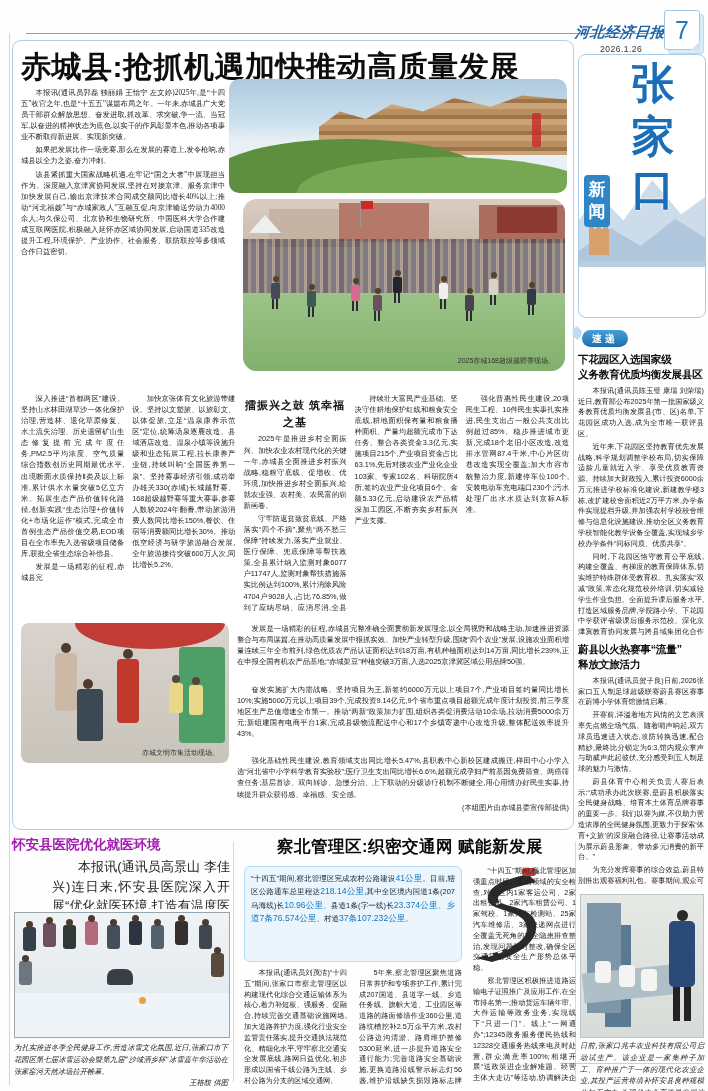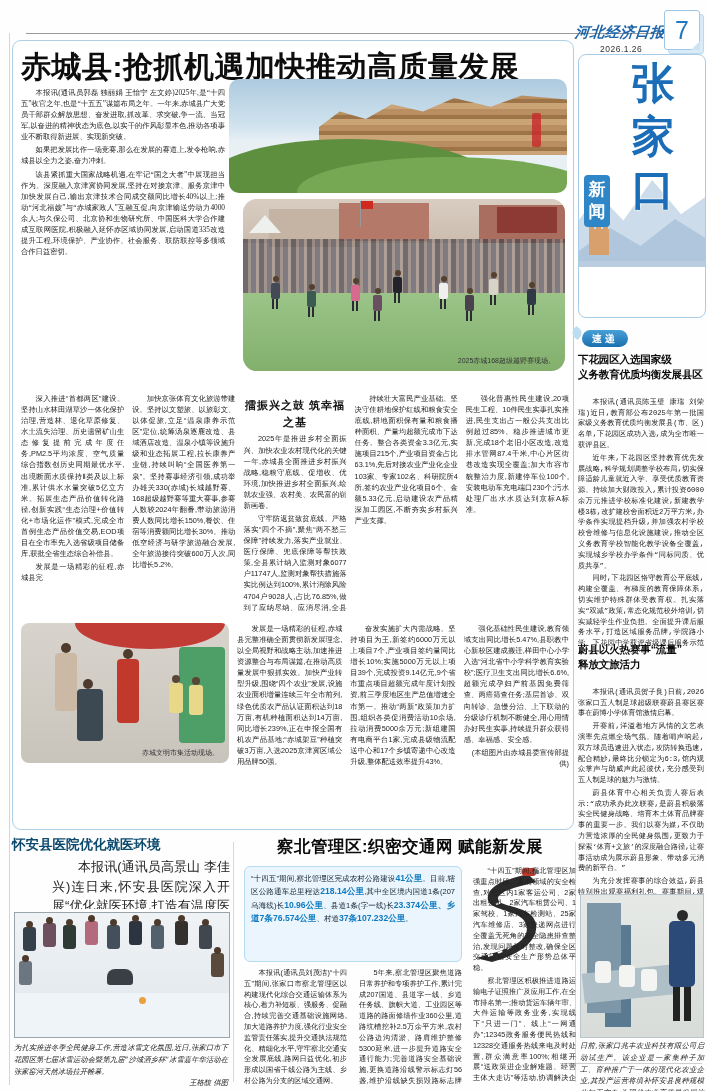--- a/index.html
+++ b/index.html
@@ -23,21 +23,21 @@
   .page-badge .fold{position:absolute;right:-1px;bottom:-1px;width:0;height:0;border-left:9px solid transparent;border-bottom:9px solid #cfe4f3;}
   
   .main-frame{left:12px;top:40px;width:560px;height:788px;border:1px solid #aecfe6;border-radius:9px;background:#fff;}
   .main-headline{left:8px;top:6px;width:548px;font-size:30px;font-weight:700;color:#0d0d0d;letter-spacing:0.5px;white-space:nowrap;}
   .para{margin:0 0 2px 0;text-indent:2em;text-align:justify;}
   .bodytext{font-size:7.3px;line-height:1.52;color:#222;overflow:hidden;}
   .subhead{font-size:11px;font-weight:800;text-align:center;margin:4px 0 3px;letter-spacing:1px;color:#111;}
   .col-top{left:8px;top:46px;width:204px;height:300px;font-family:Liberation Serif, serif;}
   .row2{left:8px;top:352px;width:548px;height:222px;display:grid;grid-template-columns:repeat(5,1fr);gap:8px;}
   .row2 > div{overflow:hidden;position:relative;}
-  .row3-text{left:224px;top:582px;width:332px;height:196px;display:grid;grid-template-columns:repeat(3,1fr);gap:8px;}
+  .row3-text{left:224px;top:582px;width:332px;height:196px;display:grid;grid-template-columns:repeat(1,1fr);gap:8px;}
   .row3-text > div{overflow:hidden;}
   .attribution{font-size:7.3px;text-align:right;color:#222;margin-top:2px;}
   
   .photo-mountain{left:216px;top:38px;width:338px;height:114px;border-radius:10px;overflow:hidden;background:linear-gradient(#aecbdf 0%,#cfe2ee 40%,#e8f0f4 55%);}
   .cliff{position:absolute;left:90px;top:14px;width:260px;height:62px;background:repeating-linear-gradient(180deg,#b98f62 0 6px,#9c7448 6px 10px,#caa377 10px 16px);clip-path:polygon(0 55%,8% 30%,18% 42%,28% 18%,40% 30%,52% 8%,66% 22%,78% 4%,100% 12%,100% 100%,0 100%);}
   .greenhill{position:absolute;left:-20px;bottom:-26px;width:280px;height:80px;border-radius:50%;background:#5d8f3e;}
   .greenhill2{position:absolute;right:-30px;bottom:-34px;width:300px;height:70px;border-radius:50%;background:#76a854;}
   .watermark{position:absolute;right:26px;top:34px;width:9px;height:34px;background:rgba(200,40,40,.8);border-radius:2px;}
   .photo-marathon{left:230px;top:158px;width:322px;height:172px;border-radius:14px;overflow:hidden;background:#e7ddd2;}
   .m-buildings{position:absolute;left:0;top:0;width:100%;height:44px;background:linear-gradient(#d9cdc2,#cbbcae);}
@@ -80,59 +80,59 @@
   .sb-tower::before{content:"";position:absolute;top:-5px;left:0;width:5px;height:5px;background:#d8a06c;box-shadow:7px 0 0 #d8a06c,14px 0 0 #d8a06c;}
   .region-chars{position:absolute;left:46px;top:2px;width:56px;text-align:center;}
   .region-chars div{font-size:43px;line-height:53px;font-weight:900;color:#1a6db6;text-shadow:0 0 2px #fff,0 0 2px #fff;}
   .section-tag{position:absolute;left:5px;top:120px;width:26px;background:#2e86c6;border-radius:4px;padding:4px 0;text-align:center;}
   .section-tag div{color:#fff;font-size:17px;font-weight:800;line-height:22px;}
   .credits{position:absolute;left:7px;bottom:5px;font-size:7.4px;line-height:1.75;color:#223;}
   .express-pill{left:582px;top:330px;width:46px;height:17px;background:linear-gradient(#48a0d8,#1a6fae);border-radius:9px;color:#fff;font-size:10px;font-weight:800;letter-spacing:3px;text-align:center;line-height:17px;}
   .express-leaf{left:572px;top:328px;width:10px;height:10px;background:#bcdcf0;transform:rotate(40deg);border-radius:1px 6px 1px 6px;}
   .ex-art{width:126px;}
   .ex-headline{font-size:10.6px;font-weight:800;line-height:1.45;color:#0b0b0b;letter-spacing:-0.2px;}
-  .ex-body{font-size:7.2px;line-height:1.5;color:#222;overflow:hidden;margin-top:14px;font-family:Liberation Mono, monospace;}
+  .ex-body{font-size:7.2px;line-height:1.5;color:#222;overflow:hidden;margin-top:3px;}
   .ex1{left:578px;top:352px;}
   .ex2{left:578px;top:642px;}
   .photo-factory{left:580px;top:894px;width:122px;height:142px;border:1px solid #b9c6cd;overflow:hidden;background:linear-gradient(#e6e9e6,#d7dcd8);}
   .f-machine{position:absolute;left:6px;top:8px;width:34px;height:110px;background:#7d96a8;box-shadow:14px 18px 0 -4px #5a7a92;}
   .f-belt{position:absolute;left:2px;top:74px;width:90px;height:30px;background:#aebfc8;transform:rotate(-6deg);}
   .f-bag{position:absolute;width:16px;height:22px;background:#f4f4f2;border-radius:4px;}
   .fb1{left:14px;top:66px;}.fb2{left:38px;top:70px;}.fb3{left:60px;top:74px;}
   .f-person{position:absolute;right:8px;top:26px;width:26px;height:66px;background:#2c4a78;border-radius:5px;}
   .f-person::before{content:"";position:absolute;top:-11px;left:8px;width:11px;height:11px;border-radius:50%;background:#2a2a2a;}
   .f-person::after{content:"";position:absolute;bottom:-34px;left:4px;width:7px;height:34px;background:#222;box-shadow:11px 0 0 #222;}
   .caption-italic{font-style:italic;font-family:"DejaVu Serif","Liberation Serif",serif;font-size:7.3px;line-height:1.62;color:#1c1c1c;text-align:justify;}
   .caption-credit{font-style:italic;font-family:"DejaVu Serif","Liberation Serif",serif;font-size:7.3px;text-align:right;color:#1c1c1c;margin-top:1px;}
   .sb-photo-caption{left:580px;top:1040px;width:124px;}
   
   .v-divider1{left:233px;top:842px;width:1px;height:240px;background:#d8d8d8;}
   .v-divider2{left:575px;top:842px;width:1px;height:240px;background:#d8d8d8;}
   .hosp{left:12px;top:836px;width:218px;}
-  .hosp-headline{font-size:13.5px;font-weight:900;color:#0c4a6e;margin-bottom:3px;}
+  .hosp-headline{font-size:13.5px;font-weight:900;color:#a21caf;margin-bottom:3px;}
   .hosp-body{font-size:13px;line-height:1.5;color:#222;height:52px;overflow:hidden;margin-left:40px;}
   .photo-winter{left:14px;top:912px;width:214px;height:124px;border:1px solid #9aa4ab;overflow:hidden;background:linear-gradient(#f0f3f6,#dfe6ea);}
   .w-person{position:absolute;width:13px;height:24px;border-radius:3px;}
   .w-person::before{content:"";position:absolute;top:-6px;left:3px;width:7px;height:7px;border-radius:50%;background:#4c3a2c;}
   .wp1{left:8px;top:14px;background:#36404a;}.wp2{left:28px;top:10px;background:#6d4f5e;}
   .wp3{left:48px;top:12px;background:#2f3a34;}.wp4{left:70px;top:8px;background:#b36a7c;}
   .wp5{left:92px;top:12px;background:#43505c;}.wp6{left:114px;top:8px;background:#2b3440;}
   .wp7{left:136px;top:12px;background:#53616c;}.wp8{left:160px;top:8px;background:#33302e;}
   .wp9{left:184px;top:12px;background:#41474f;}.wp10{left:196px;top:40px;background:#5a4a3c;}
   .wp11{left:4px;top:48px;background:#6c7680;}
   .w-crouch{position:absolute;left:92px;top:56px;width:26px;height:16px;background:#3a3f46;border-radius:8px 8px 3px 3px;}
   .w-ball{position:absolute;left:124px;top:84px;width:7px;height:7px;border-radius:50%;background:#e8a13c;}
   .w-ice{position:absolute;left:0;bottom:0;width:100%;height:44px;background:#eef4f7;}
   .winter-caption{left:14px;top:1042px;width:214px;}
   
   .chabei{left:244px;top:836px;width:332px;}
   .chabei-headline{font-size:16.5px;font-weight:900;text-align:center;color:#0a0a0a;letter-spacing:0.5px;}
   .chabei-grid{position:relative;margin-top:8px;height:218px;}
   .hl-box{position:absolute;left:0;top:0;width:218px;height:96px;background:#eaf5fd;border:1px solid #b5dcf2;border-radius:6px;padding:5px 6px;box-sizing:border-box;font-size:7.5px;line-height:1.55;color:#123;text-align:justify;}
-  .hl-box .hl{color:#0f7ac0;font-weight:700;font-size:8.6px;}
+  .hl-box .hl{color:#0f7ac0;font-weight:400;font-size:8.6px;}
   .road-svg{position:absolute;left:222px;top:0px;width:74px;height:96px;}
   .cb-col{position:absolute;width:103px;font-size:7.2px;line-height:1.5;color:#222;overflow:hidden;}
   .cb1{left:0;top:102px;height:116px;}
   .cb2{left:115px;top:102px;height:116px;}
   .cb3{left:229px;top:0;height:218px;}
 </style>
 </head>
 <body>
 
 <div class="abs top-rule"></div>

